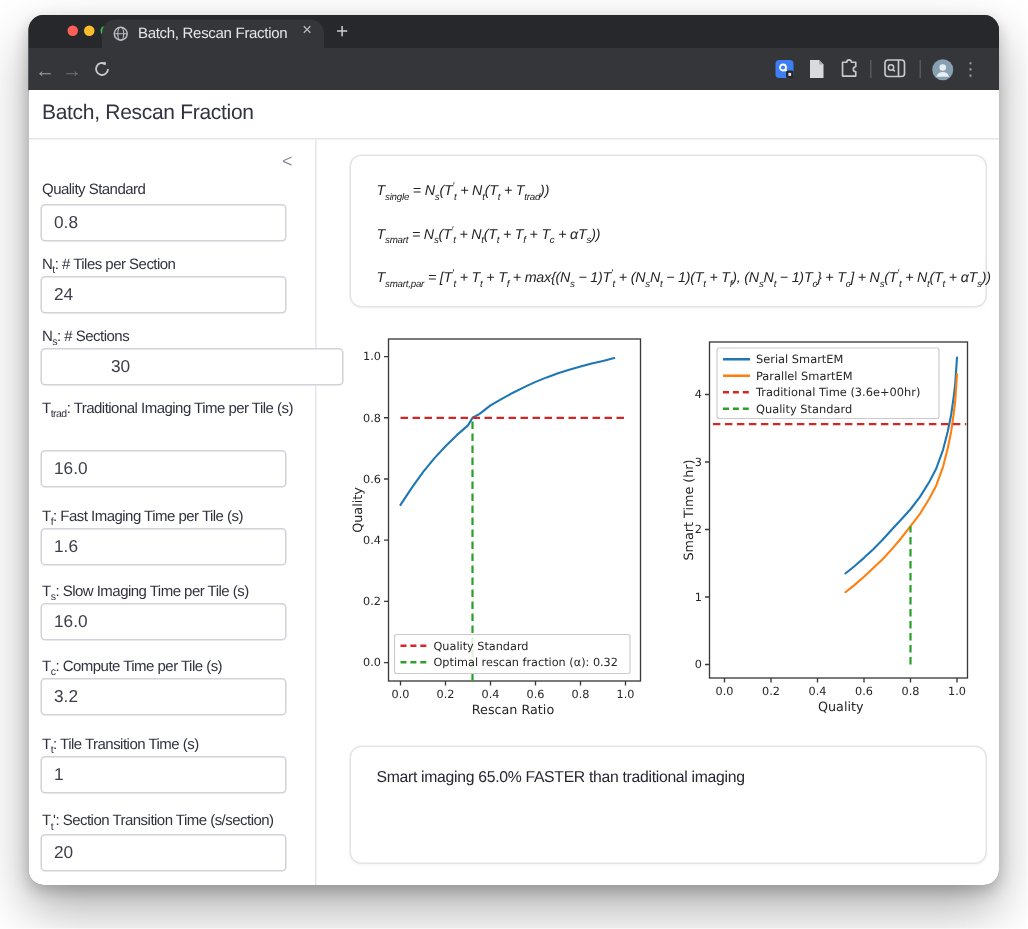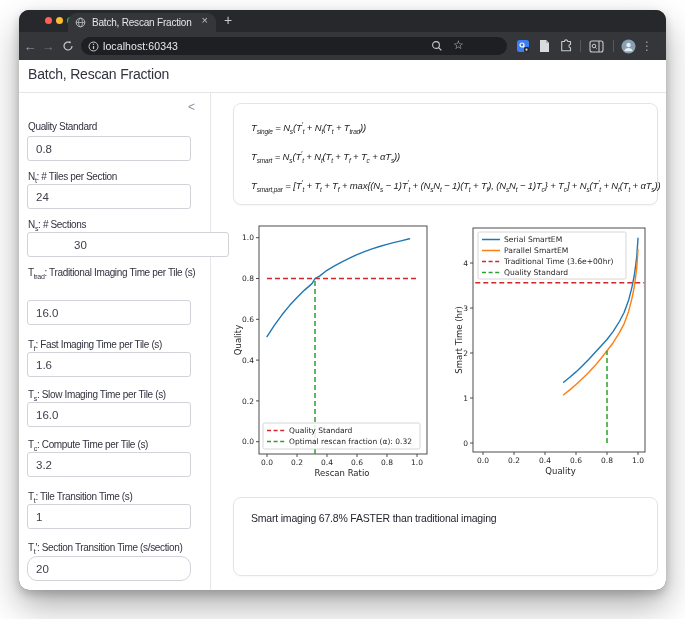--- a/index.html
+++ b/index.html
@@ -66,33 +66,20 @@
 
     <div class="toolbar">
       <div class="tbtn" style="left:2px">←</div>
       <div class="tbtn" style="left:20px;color:#6f7377">→</div>
       <div class="tbtn" style="left:40px">
         <svg width="12" height="12" viewBox="0 0 12 12">
           <path d="M10 6 A4 4 0 1 1 8.4 2.8" fill="none" stroke="#c7cacd" stroke-width="1.2"></path>
           <path d="M8.2 0.8 L8.6 3.2 L6.2 2.8 Z" fill="#c7cacd"></path>
         </svg>
       </div>
-      <div class="urlpill">
-        <svg width="11" height="11" viewBox="0 0 11 11" style="position:absolute;left:7px;top:3.5px">
-          <circle cx="5.5" cy="5.5" r="4.5" fill="none" stroke="#c7cacd" stroke-width="1"></circle>
-          <line x1="5.5" y1="5" x2="5.5" y2="8" stroke="#c7cacd" stroke-width="1.2"></line>
-          <circle cx="5.5" cy="3.2" r="0.7" fill="#c7cacd"></circle>
-        </svg>
-        <span class="url-text">localhost:60343</span>
-        <svg width="12" height="12" viewBox="0 0 12 12" style="position:absolute;left:350px;top:3px">
-          <circle cx="5" cy="5" r="3.4" fill="none" stroke="#c7cacd" stroke-width="1.1"></circle>
-          <line x1="7.6" y1="7.6" x2="10.4" y2="10.4" stroke="#c7cacd" stroke-width="1.2"></line>
-        </svg>
-        <span style="position:absolute;left:372px;top:1px;color:#c7cacd;font-size:12px">☆</span>
-      </div>
 
       <div style="position:absolute;left:497px;top:7px;width:14px;height:14px">
         <svg width="14" height="14" viewBox="0 0 14 14">
           <rect x="1" y="1" width="12" height="12" rx="2.5" fill="#3d7ef5"></rect>
           <circle cx="6" cy="6" r="2" fill="none" stroke="#fff" stroke-width="1.2"></circle>
           <line x1="7.4" y1="7.4" x2="10" y2="10" stroke="#fff" stroke-width="1.2"></line>
           <rect x="8" y="8" width="5" height="5" rx="1" fill="#26282b"></rect>
           <rect x="9.6" y="9.6" width="1.8" height="2" fill="#e8eaed"></rect>
         </svg>
       </div>
@@ -153,21 +140,21 @@
         <div class="f-label" style="top:328px">T<sub>s</sub>: Slow Imaging Time per Tile (s)</div>
         <input class="f-input" style="top: 342px;" value="16.0">
 
         <div class="f-label" style="top:378px">T<sub>c</sub>: Compute Time per Tile (s)</div>
         <input class="f-input" style="top: 392px;" value="3.2">
 
         <div class="f-label" style="top:430px">T<sub>t</sub>: Tile Transition Time (s)</div>
         <input class="f-input" style="top: 444px;" value="1">
 
         <div class="f-label" style="top:481px">T<sub>t</sub>': Section Transition Time (s/section)</div>
-        <input class="f-input" style="top: 496px; border-radius: 10px;" value="20">
+        <input class="f-input" style="top: 496px;" value="20">
       </div>
 
       <div>
         <div class="card" style="top:43px;height:100px">
           <div class="formula" style="top:17px">T<sub>single</sub> = N<sub>s</sub>(T<sup>′</sup><sub>t</sub> + N<sub>t</sub>(T<sub>t</sub> + T<sub>trad</sub>))</div>
           <div class="formula" style="top:46px">T<sub>smart</sub> = N<sub>s</sub>(T<sup>′</sup><sub>t</sub> + N<sub>t</sub>(T<sub>t</sub> + T<sub>f</sub> + T<sub>c</sub> + αT<sub>s</sub>))</div>
           <div class="formula" style="top:75px">T<sub>smart,par</sub> = [T<sup>′</sup><sub>t</sub> + T<sub>t</sub> + T<sub>f</sub> + max{(N<sub>s</sub> − 1)T<sup>′</sup><sub>t</sub> + (N<sub>s</sub>N<sub>t</sub> − 1)(T<sub>t</sub> + T<sub>f</sub>), (N<sub>s</sub>N<sub>t</sub> − 1)T<sub>c</sub>} + T<sub>c</sub>] + N<sub>s</sub>(T<sup>′</sup><sub>t</sub> + N<sub>t</sub>(T<sub>t</sub> + αT<sub>s</sub>))</div>
         </div>
 
         <svg id="plot1" width="222" height="262" style="position:absolute;left:211px;top:157px">
@@ -242,18 +229,18 @@
             <text x="49" y="25.2" font-size="7.6" text-anchor="start" fill="#262626">Serial SmartEM</text>
             <line x1="27" y1="33.5" x2="45" y2="33.5" stroke="#ff7f0e" stroke-width="1.6"></line>
             <text x="49" y="36.2" font-size="7.6" text-anchor="start" fill="#262626">Parallel SmartEM</text>
             <line x1="27" y1="44.5" x2="45" y2="44.5" stroke="#d62728" stroke-width="1.6" stroke-dasharray="4,2.6"></line>
             <text x="49" y="47.2" font-size="7.6" text-anchor="start" fill="#262626">Traditional Time (3.6e+00hr)</text>
             <line x1="27" y1="55.5" x2="45" y2="55.5" stroke="#2ca02c" stroke-width="1.6" stroke-dasharray="4,2.6"></line>
             <text x="49" y="58.2" font-size="7.6" text-anchor="start" fill="#262626">Quality Standard</text>
           </svg>
 
         <div class="card" style="top:437px;height:77px">
-          <div class="status-text">Smart imaging 67.8% FASTER than traditional imaging</div>
+          <div class="status-text">Smart imaging 65.0% FASTER than traditional imaging</div>
         </div>
       </div>
     </div>
   </div>
 </div>
 
 </body></html>

